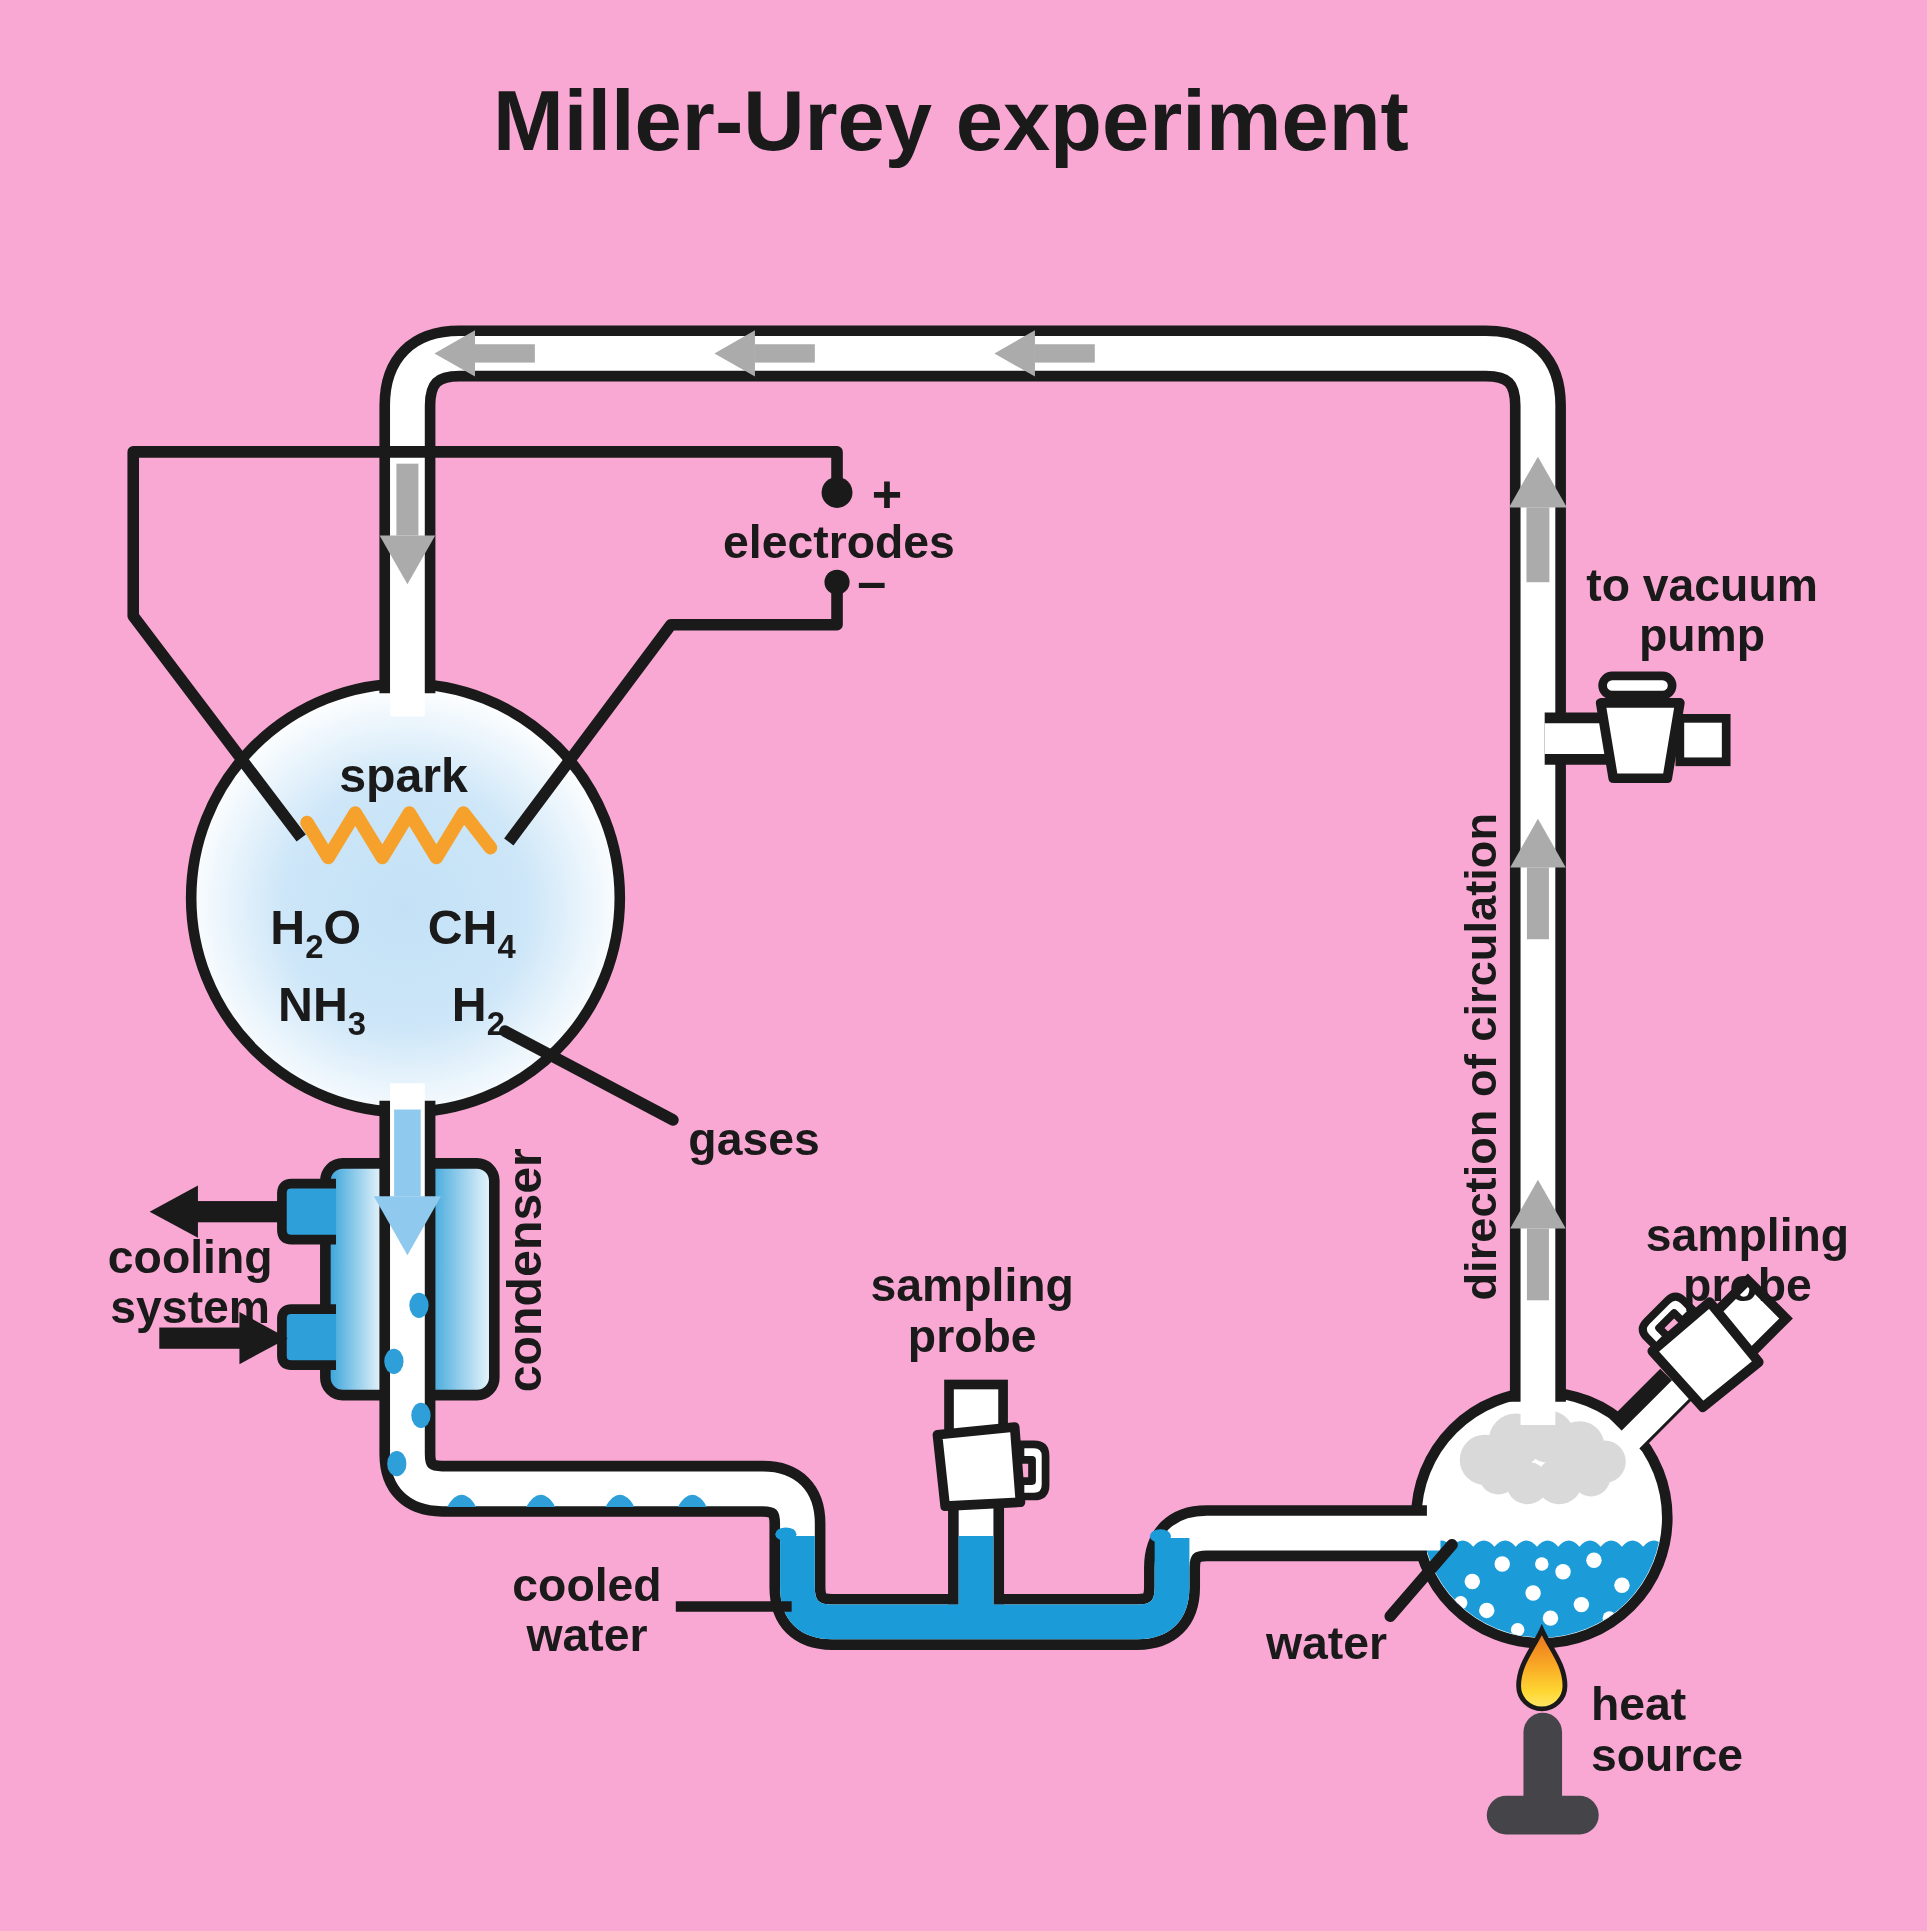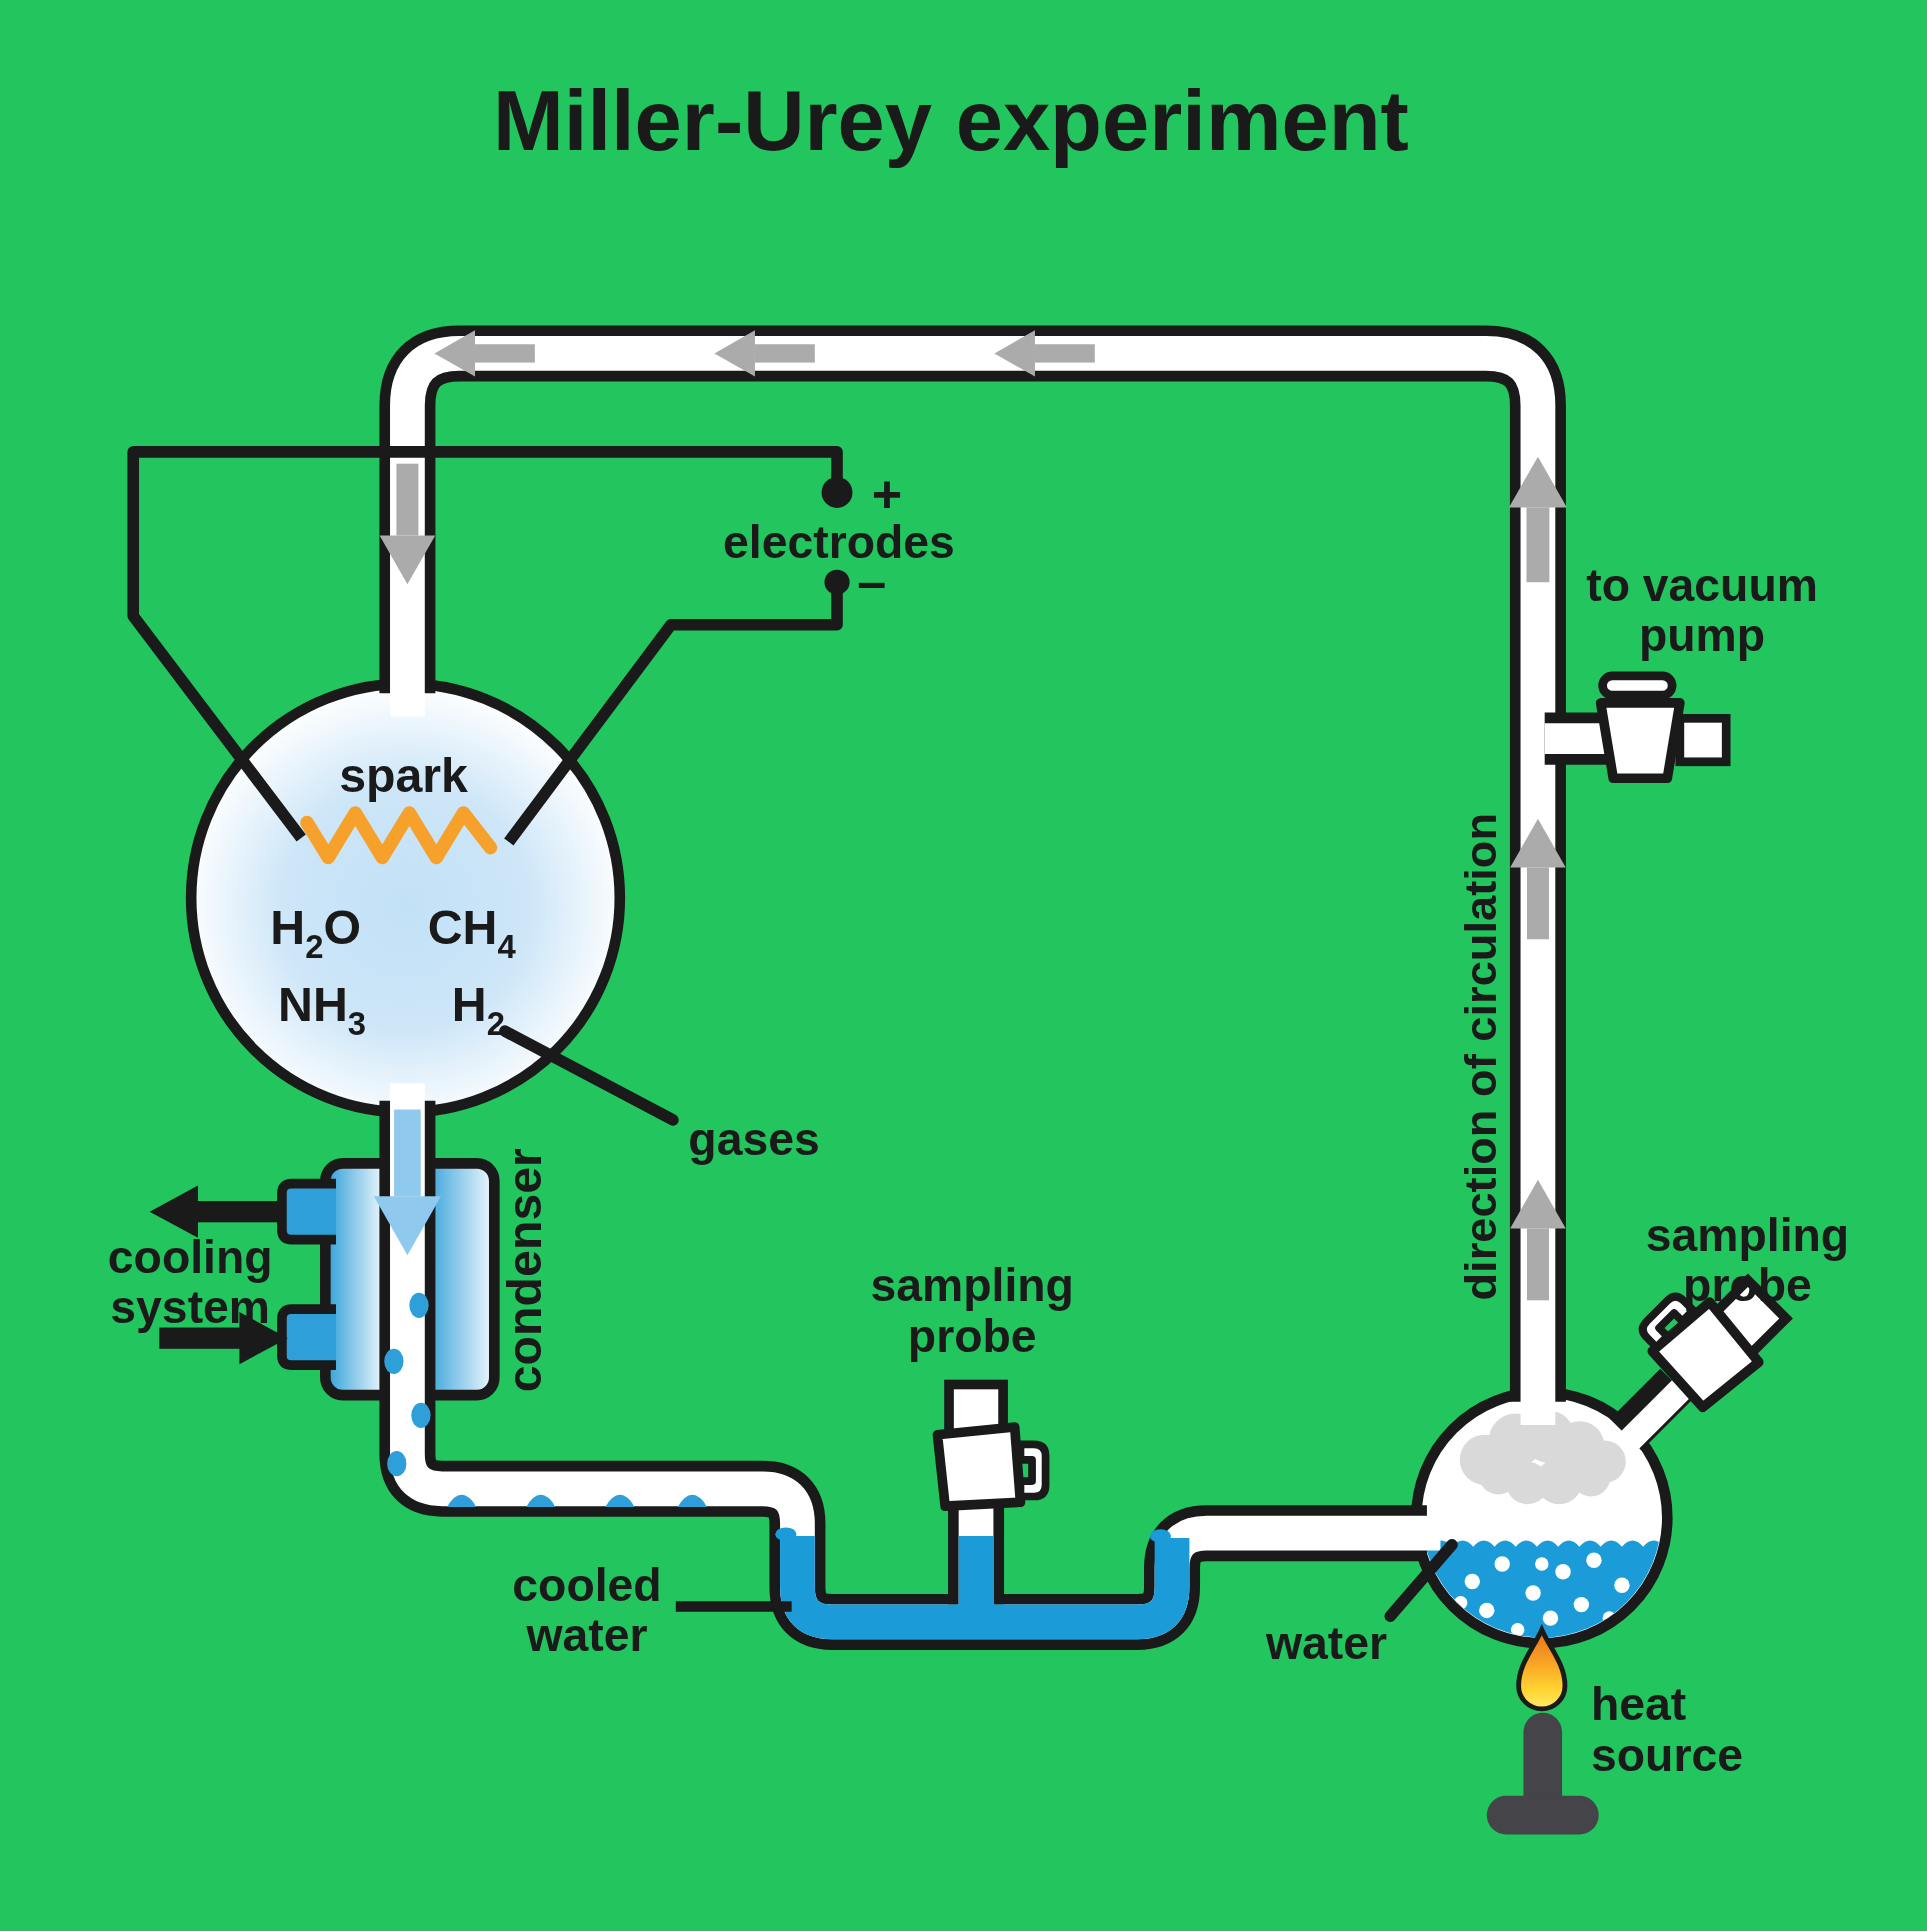--- a/index.html
+++ b/index.html
@@ -1,16 +1,16 @@
 <!DOCTYPE html>
 <html><head>
 <meta charset="utf-8">
 <style>
   html,body{margin:0;padding:0;background:#ffffff;}
-  .stage{width:1927px;height:1931px;position:relative;background:#22c55e;}
+  .stage{width:1927px;height:1931px;position:relative;background:#f9a8d4;}
   svg{display:block;}
   text{font-family:"Liberation Sans","DejaVu Sans",sans-serif;font-weight:bold;fill:#1a1a1a;}
 </style>
 </head>
 <body>
 
 <div class="stage">
 <svg width="1927" height="1931" viewBox="0 0 1996 2000">
   <defs>
     <radialGradient id="flaskGlow" cx="50%" cy="52%" r="52%">

